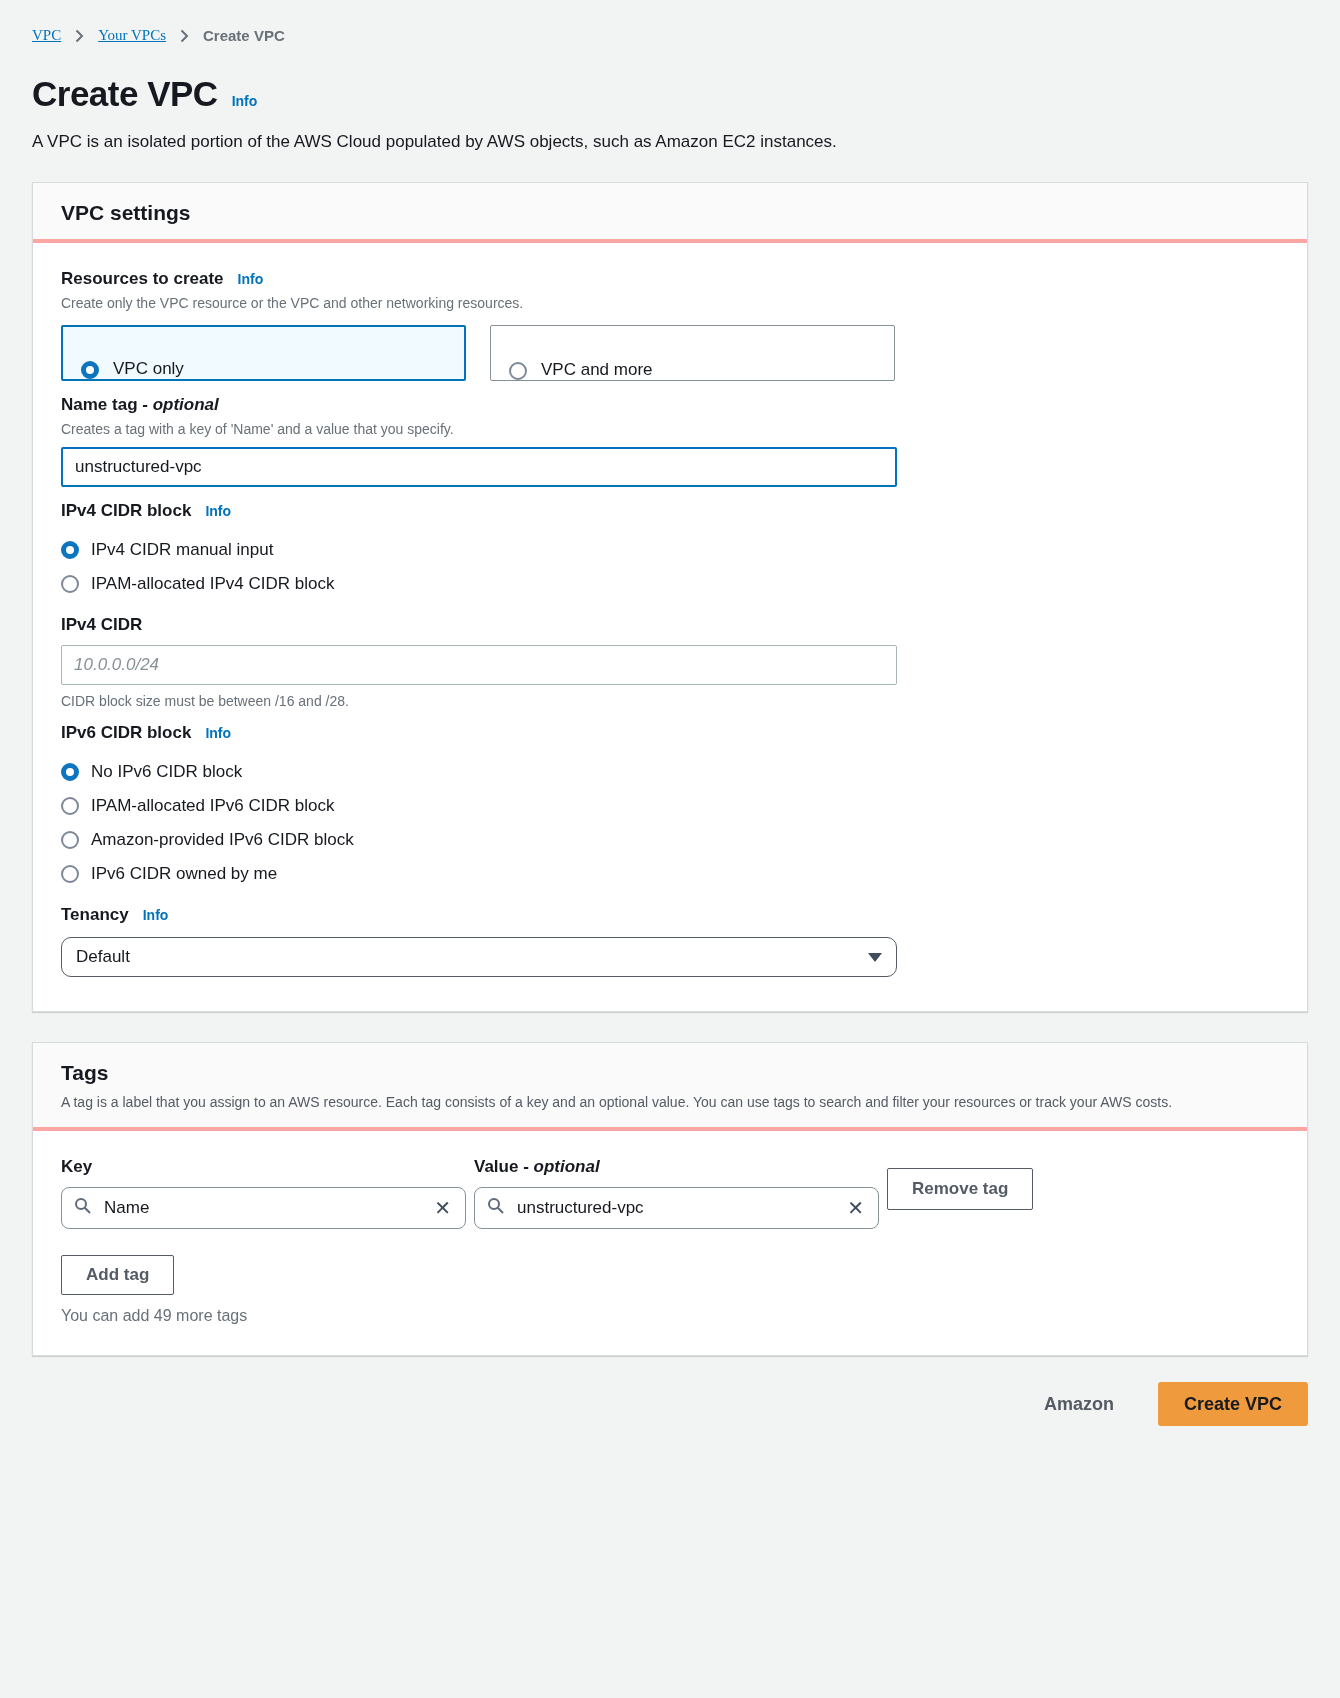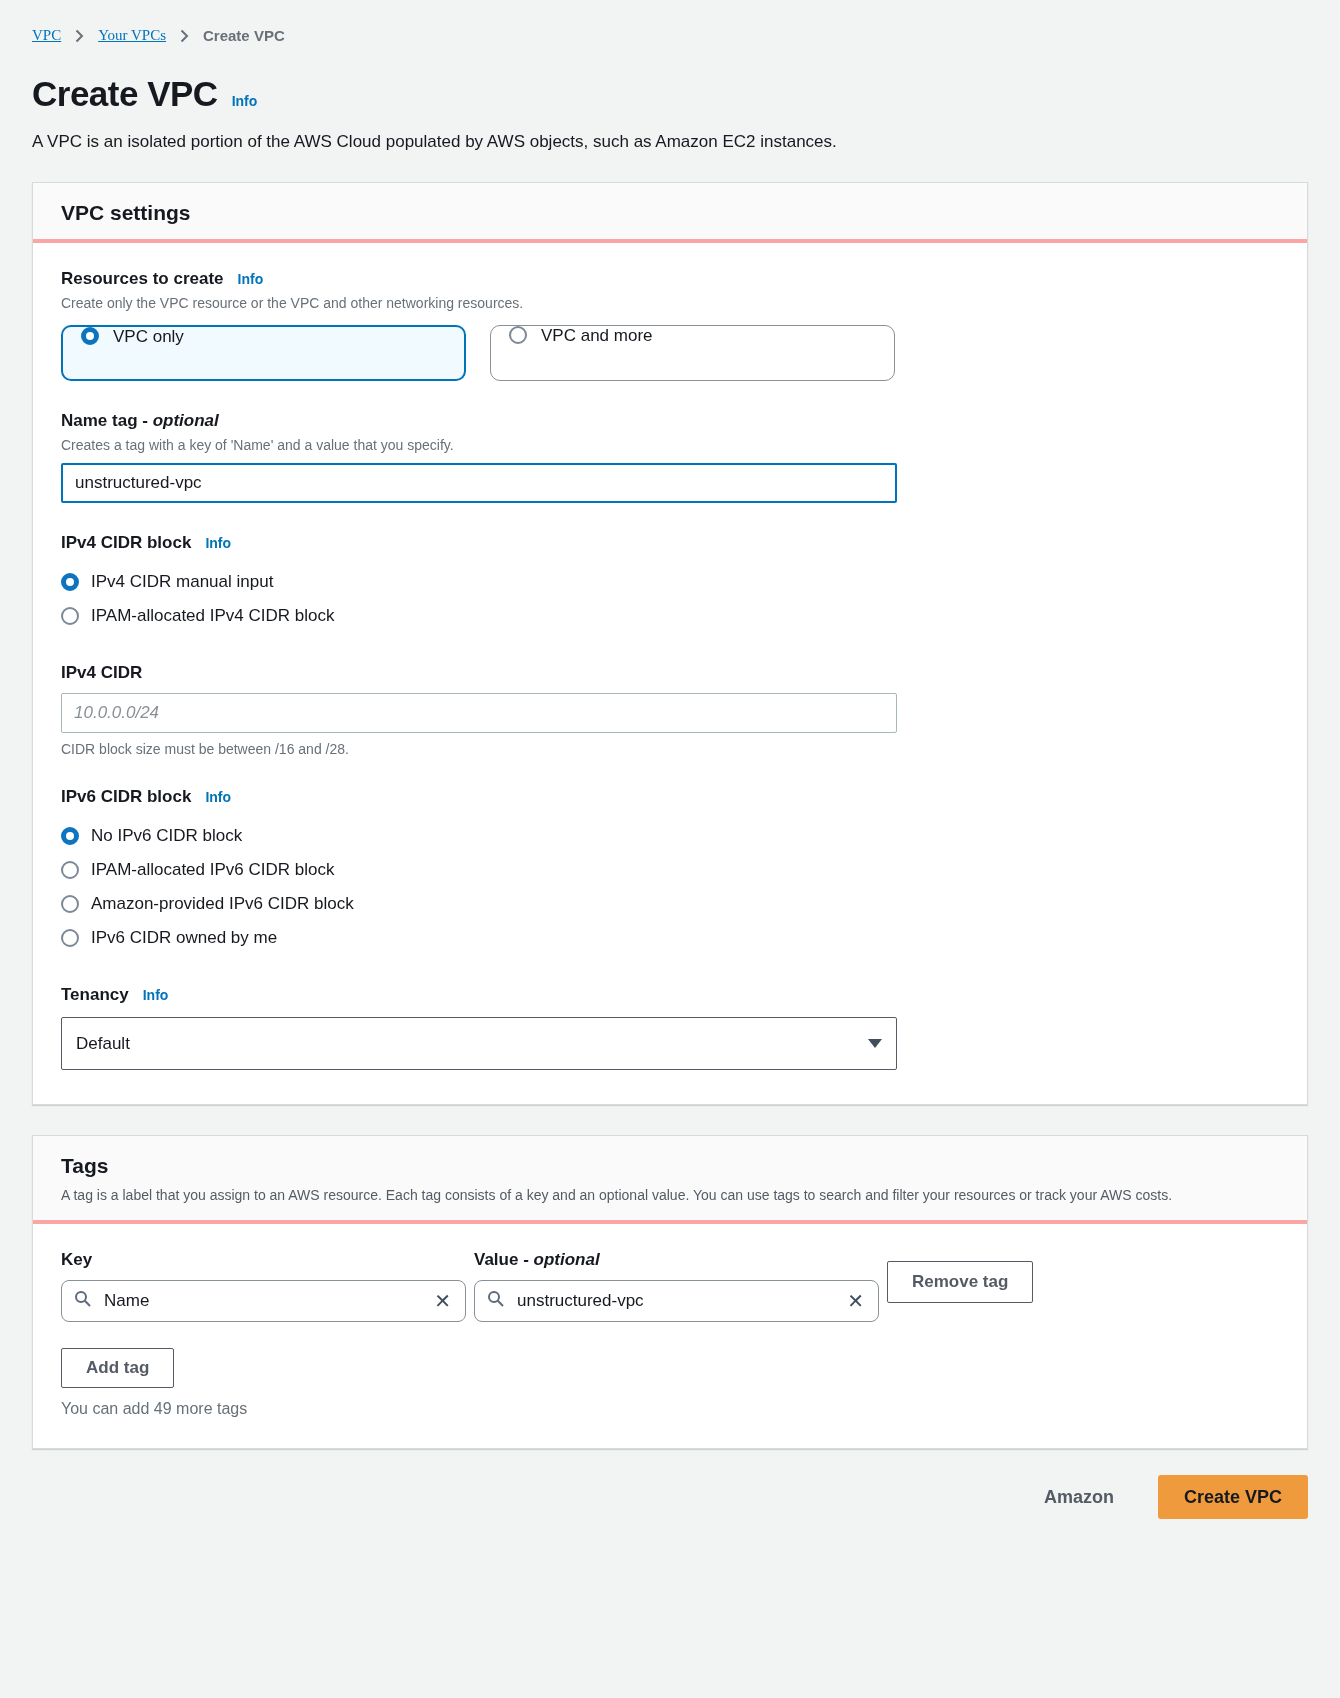--- a/index.html
+++ b/index.html
@@ -35,21 +35,21 @@
   .panel-header {
     background: #fafafa;
     border-bottom: 4px solid #fca5a5;
     padding: 18px 28px 14px 28px;
   }
   .panel-title { font-size: 21px; font-weight: 700; }
   .panel-header-desc { margin-top: 6px; font-size: 14px; color: #545b64; max-width: 1160px; line-height: 1.6; }
   .panel-body { padding: 26px 28px 30px 28px; }
 
   
-  .form-group { margin-bottom: 30px; }
+  .form-group { margin-bottom: 14px; }
   .form-group:last-child { margin-bottom: 4px; }
   .field-label-row { display: flex; align-items: baseline; gap: 14px; }
   .field-label { font-size: 17px; font-weight: 700; color: #16191f; }
   .field-label .opt { font-weight: 700; font-style: italic; }
   .field-desc { margin-top: 6px; font-size: 14px; color: #687078; }
   .field-hint { margin-top: 8px; font-size: 14px; color: #687078; }
 
   .text-input {
     width: 836px; height: 40px;
     border: 1px solid #aab7b8; border-radius: 2px;
@@ -57,39 +57,39 @@
     font-family: inherit; background: #fff; outline: none;
   }
   .text-input.focused { border: 2px solid #0073bb; }
   .text-input::placeholder { color: #879196; font-style: italic; opacity: 1; }
   .mt10 { margin-top: 10px; }
 
   
   .tile-row { display: flex; gap: 24px; margin-top: 14px; }
   .tile {
     width: 405px; height: 56px;
-    display: flex; align-items: flex-start; gap: 14px;
-    padding: 0 18px; border-radius: 10px; cursor: pointer; background: #fff;
+    display: flex; align-items: flex-end; gap: 14px;
+    padding: 0 18px; border-radius: 2px; cursor: pointer; background: #fff;
     border: 1px solid #879196;
   }
   .tile.selected { border: 2px solid #0073bb; background: #f1faff; }
   .tile-label { font-size: 17px; }
 
   
   .radio { width: 18px; height: 18px; border-radius: 50%; background: #fff; flex: 0 0 auto; }
   .radio.off { border: 2px solid #7d8998; }
   .radio.on  { border: 5px solid #0d74bf; }
   .radio-list { margin-top: 12px; }
   .radio-item { display: flex; align-items: center; gap: 12px; padding: 7px 0; cursor: pointer; }
   .radio-item .radio-label { font-size: 17px; }
 
   
   .select-box {
-    width: 836px; height: 53px; margin-top: 12px;
-    border: 1px solid #545b64; border-radius: 2px; background: #fff;
+    width: 836px; height: 40px; margin-top: 12px;
+    border: 1px solid #545b64; border-radius: 10px; background: #fff;
     display: flex; align-items: center; justify-content: space-between;
     padding: 0 14px; font-size: 17px; cursor: pointer;
   }
   .caret-down { width: 0; height: 0; border-left: 7px solid transparent; border-right: 7px solid transparent; border-top: 9px solid #414d5c; }
 
   
   .tag-grid { display: flex; gap: 8px; align-items: center; }
   .tag-col-label { font-size: 17px; font-weight: 700; margin-bottom: 10px; }
   .tag-col-label .opt { font-style: italic; }
   .search-input {

